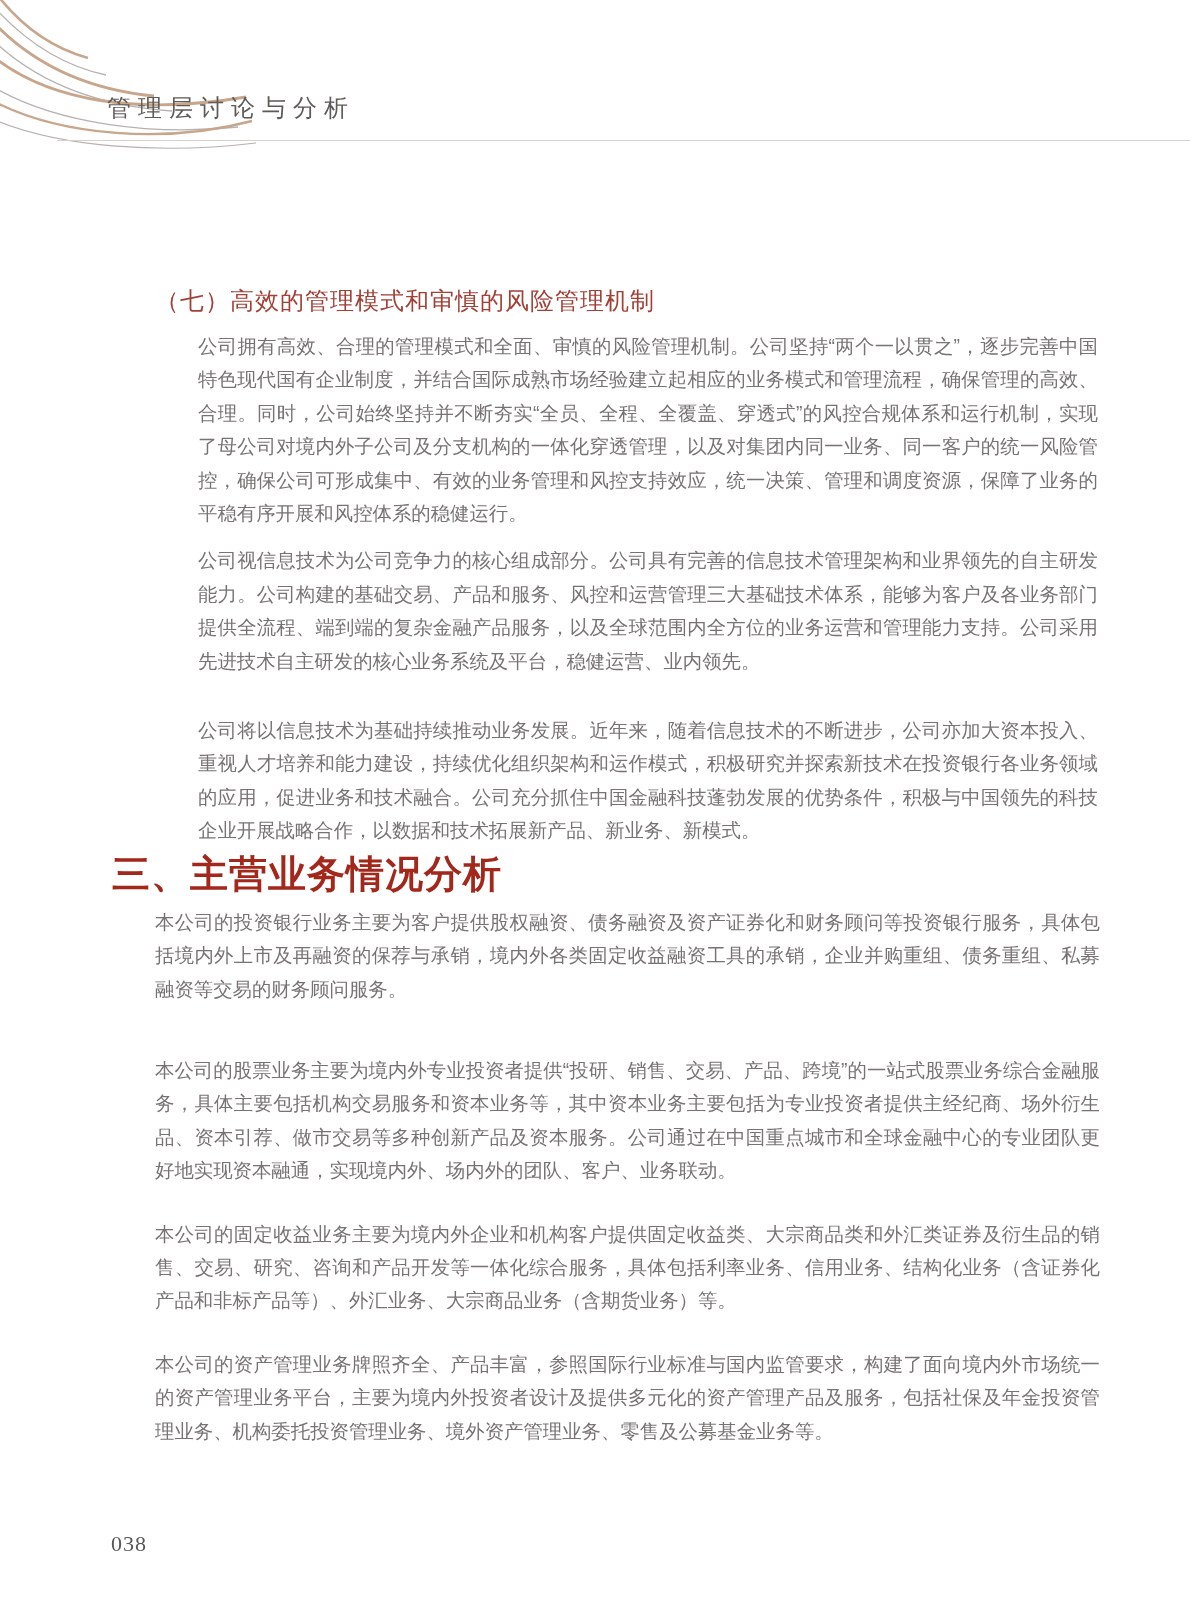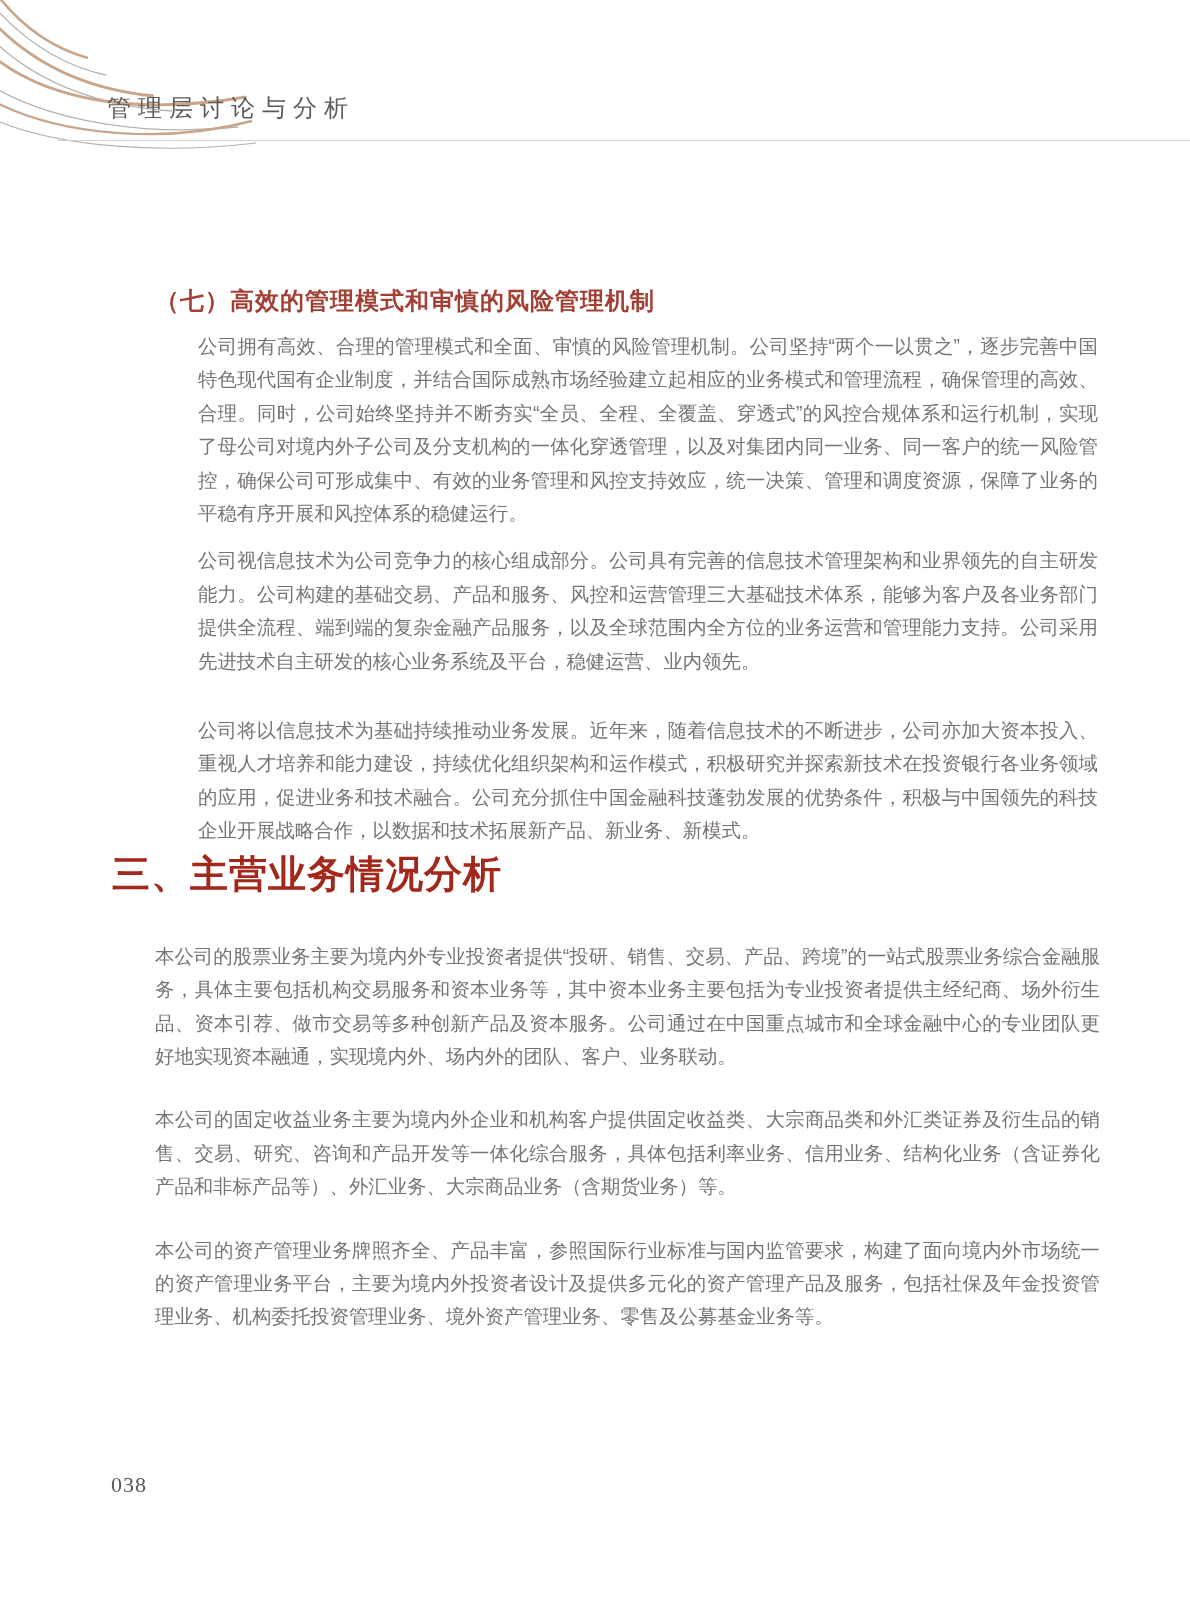--- a/index.html
+++ b/index.html
@@ -34,21 +34,21 @@
     background: #d9d0cd;
   }
 
   
   .content { padding-top: 127px; }
 
   .sub-heading {
     margin: 0 95px 0 155px;
     font-size: 24px;
     line-height: 30px;
-    font-weight: bold;
+    font-weight: normal;
     color: #a24036;
     letter-spacing: 1px;
   }
   .sec8-heading { margin-top: 33px; }
 
   .main-heading {
     margin: 8px 95px 0 112px;
     font-size: 38px;
     line-height: 36px;
     font-weight: bold;
@@ -70,21 +70,21 @@
   .p-after-sub  { margin-top: 14px !important; }
   .p-gap-36     { margin-top: 36px !important; }
   .p-after-main { margin-top: 14px !important; }
   .p-gap-48     { margin-top: 48px !important; }
   .p-gap-30     { margin-top: 30px !important; }
 
   
   .page-number {
     position: absolute;
     left: 111px;
-    top: 1472px;
+    top: 1531px;
     font-family: "Liberation Serif", "DejaVu Serif", serif;
     font-size: 22px;
     color: #595757;
     letter-spacing: 1px;
   }
 </style>
 </head>
 <body>
 
 <div class="page">
@@ -111,20 +111,21 @@
       <p class="body p-after-sub">公司拥有高效、合理的管理模式和全面、审慎的风险管理机制。公司坚持“两个一以贯之”，逐步完善中国特色现代国有企业制度，并结合国际成熟市场经验建立起相应的业务模式和管理流程，确保管理的高效、合理。同时，公司始终坚持并不断夯实“全员、全程、全覆盖、穿透式”的风控合规体系和运行机制，实现了母公司对境内外子公司及分支机构的一体化穿透管理，以及对集团内同一业务、同一客户的统一风险管控，确保公司可形成集中、有效的业务管理和风控支持效应，统一决策、管理和调度资源，保障了业务的平稳有序开展和风控体系的稳健运行。</p>
     </section>
 
     <section class="sec78">
       <p class="body p-after-sub">公司视信息技术为公司竞争力的核心组成部分。公司具有完善的信息技术管理架构和业界领先的自主研发能力。公司构建的基础交易、产品和服务、风控和运营管理三大基础技术体系，能够为客户及各业务部门提供全流程、端到端的复杂金融产品服务，以及全球范围内全方位的业务运营和管理能力支持。公司采用先进技术自主研发的核心业务系统及平台，稳健运营、业内领先。</p>
       <p class="body p-gap-36">公司将以信息技术为基础持续推动业务发展。近年来，随着信息技术的不断进步，公司亦加大资本投入、重视人才培养和能力建设，持续优化组织架构和运作模式，积极研究并探索新技术在投资银行各业务领域的应用，促进业务和技术融合。公司充分抓住中国金融科技蓬勃发展的优势条件，积极与中国领先的科技企业开展战略合作，以数据和技术拓展新产品、新业务、新模式。</p>
     </section>
 
     <section class="sec3">
       <h1 class="main-heading">三、主营业务情况分析</h1>
+      <p class="body p-after-main">本公司的投资银行业务主要为客户提供股权融资、债务融资及资产证券化和财务顾问等投资银行服务，具体包括境内外上市及再融资的保荐与承销，境内外各类固定收益融资工具的承销，企业并购重组、债务重组、私募融资等交易的财务顾问服务。</p>
       <p class="body p-gap-48">本公司的股票业务主要为境内外专业投资者提供“投研、销售、交易、产品、跨境”的一站式股票业务综合金融服务，具体主要包括机构交易服务和资本业务等，其中资本业务主要包括为专业投资者提供主经纪商、场外衍生品、资本引荐、做市交易等多种创新产品及资本服务。公司通过在中国重点城市和全球金融中心的专业团队更好地实现资本融通，实现境内外、场内外的团队、客户、业务联动。</p>
       <p class="body p-gap-30">本公司的固定收益业务主要为境内外企业和机构客户提供固定收益类、大宗商品类和外汇类证券及衍生品的销售、交易、研究、咨询和产品开发等一体化综合服务，具体包括利率业务、信用业务、结构化业务（含证券化产品和非标产品等）、外汇业务、大宗商品业务（含期货业务）等。</p>
       <p class="body p-gap-30">本公司的资产管理业务牌照齐全、产品丰富，参照国际行业标准与国内监管要求，构建了面向境内外市场统一的资产管理业务平台，主要为境内外投资者设计及提供多元化的资产管理产品及服务，包括社保及年金投资管理业务、机构委托投资管理业务、境外资产管理业务、零售及公募基金业务等。</p>
     </section>
 
   </div>
 
   <div class="page-number">038</div>
 
 </div>

